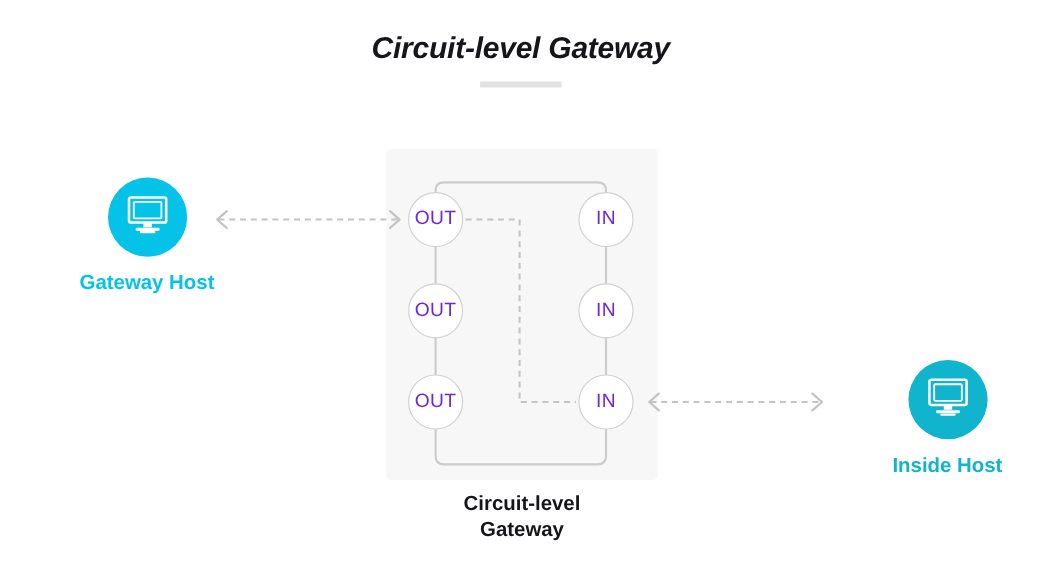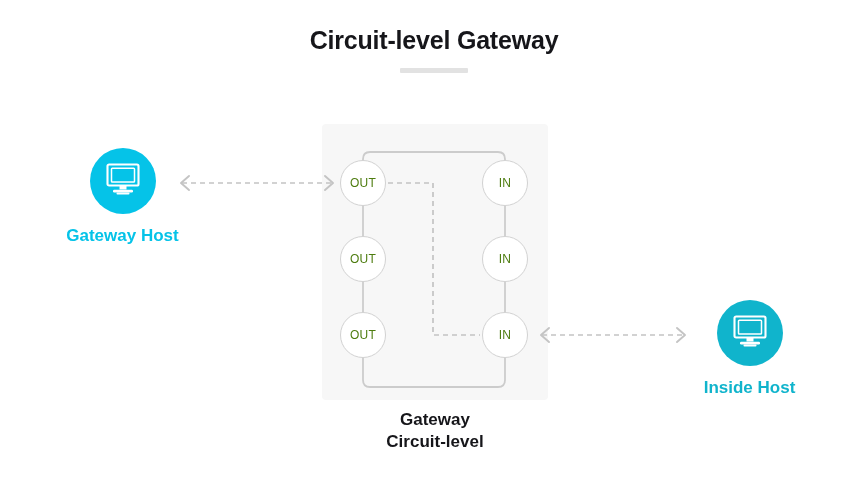--- a/index.html
+++ b/index.html
@@ -20,20 +20,21 @@
   #diagram-title {
     position: absolute;
     top: 26px;
     left: 0;
     width: 868px;
     text-align: center;
     font-size: 25px;
     font-weight: bold;
     color: #16161a;
     letter-spacing: -0.2px;
+    font-style: italic;
   }
   #title-underline {
     position: absolute;
     top: 68px;
     left: 400px;
     width: 68px;
     height: 5px;
     background: #e2e2e2;
     border-radius: 1px;
   }
@@ -52,21 +53,21 @@
     align-items: center;
     justify-content: center;
   }
   .host-label {
     margin-top: 12px;
     font-size: 17px;
     font-weight: bold;
     white-space: nowrap;
   }
   #outside-host { left: 56px; top: 148px; width: 133px; }
-  #inside-host  { left: 683px; top: 300px; width: 133px; }
+  #inside-host  { left: 723px; top: 300px; width: 133px; }
 
   
   #gateway-panel {
     position: absolute;
     left: 322px;
     top: 124px;
     width: 226px;
     height: 276px;
     background: #f7f7f7;
     border-radius: 4px;
@@ -82,22 +83,22 @@
     position: absolute;
     width: 46px;
     height: 46px;
     border-radius: 50%;
     background: #ffffff;
     border: 1.6px solid #d2d2d2;
     box-sizing: border-box;
     display: flex;
     align-items: center;
     justify-content: center;
-    font-size: 12px;
-    color: #4d7c0f;
+    font-size: 16px;
+    color: #6d28d9;
     letter-spacing: 0.3px;
   }
   #gateway-caption {
     position: absolute;
     left: 335px;
     top: 409px;
     width: 200px;
     text-align: center;
     font-size: 17px;
     font-weight: bold;
@@ -174,15 +175,15 @@
   <polyline points="157,8 165,15 157,22" fill="none" stroke="#c4c4c4" stroke-width="1.9" stroke-linecap="round" stroke-linejoin="round"></polyline>
 </svg>
 
 <svg class="connector" style="left:528px; top:320px;" width="170" height="30">
   <line x1="14" y1="15" x2="156" y2="15" stroke="#c4c4c4" stroke-width="1.7" stroke-dasharray="5 4"></line>
   <polyline points="21,8 13,15 21,22" fill="none" stroke="#c4c4c4" stroke-width="1.9" stroke-linecap="round" stroke-linejoin="round"></polyline>
   <polyline points="149,8 157,15 149,22" fill="none" stroke="#c4c4c4" stroke-width="1.9" stroke-linecap="round" stroke-linejoin="round"></polyline>
 </svg>
 
 <div id="gateway-caption">
+  <div>Circuit-level</div>
   <div>Gateway</div>
-  <div>Circuit-level</div>
 </div>
 
 </body></html>

